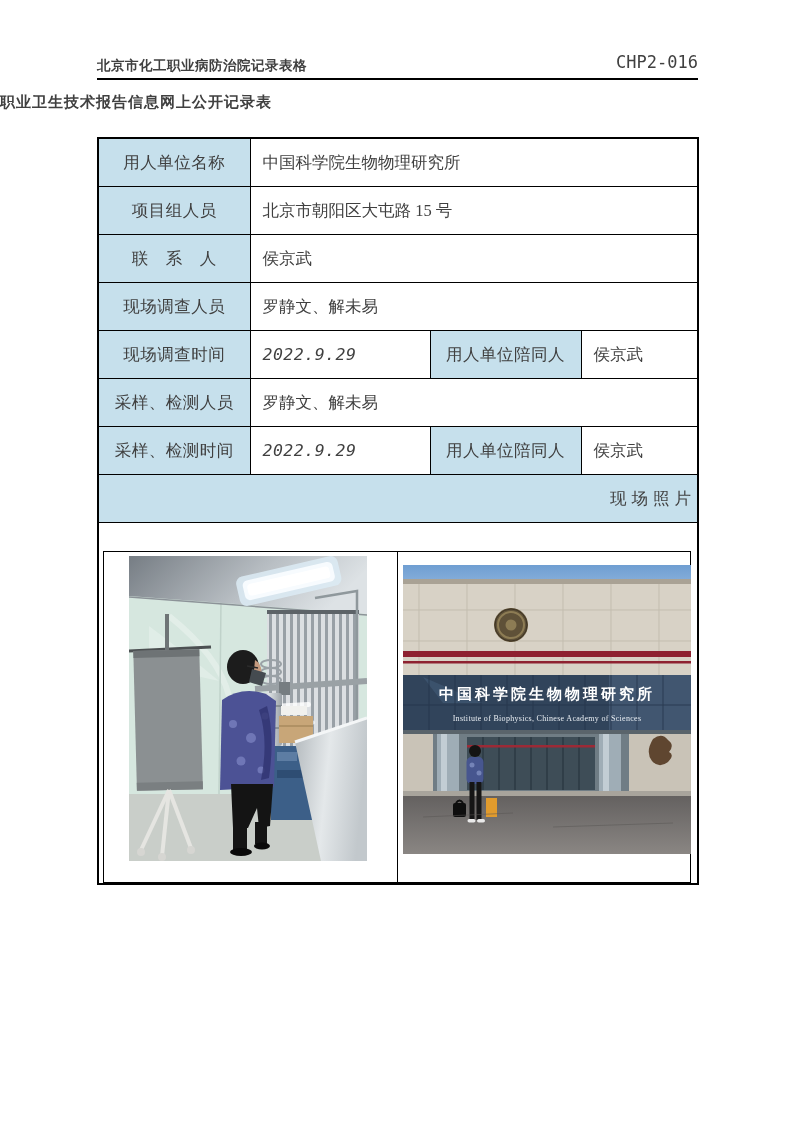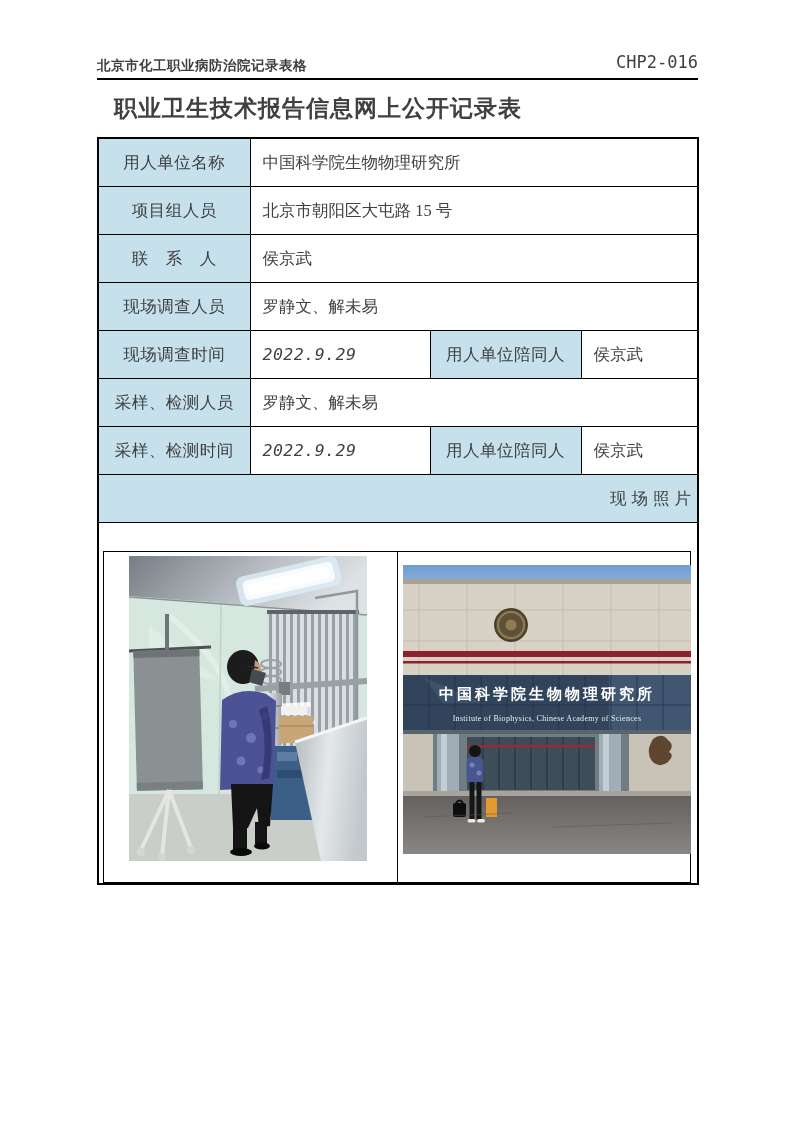--- a/index.html
+++ b/index.html
@@ -13,22 +13,22 @@
     position:absolute; left:97px; top:57px;
     font-family:"Liberation Sans", sans-serif; font-weight:bold; font-size:13.5px;
     letter-spacing:0.5px;
   }
   .hdr-right {
     position:absolute; right:95px; top:52px;
     font-family:"DejaVu Sans Mono", monospace; font-size:17px;
   }
   .hdr-rule { position:absolute; left:97px; top:78px; width:601px; border-top:2.2px solid #000; }
   .doc-title {
-    position:absolute; left:0; top:93px; width:636px; text-align:center;
-    font-family:"Liberation Sans", sans-serif; font-weight:bold; font-size:23px; letter-spacing:1px;
+    position:absolute; left:0; top:93px; width:636px; 
+    font-family:"Liberation Sans", sans-serif; font-weight:bold; font-size:15px; letter-spacing:1px;
   }
   table.rec { position:absolute; left:97px; top:137px; width:600px;
     border-collapse:collapse; table-layout:fixed; border:2.4px solid #000; }
   table.rec td { border:1.6px solid #000; font-size:16.5px; height:45px; overflow:hidden; }
   td.lbl { background:var(--cell-blue); text-align:center; letter-spacing:0.5px; }
   td.val { text-align:left; padding-left:12px; }
   td.mono { font-family:"DejaVu Sans Mono", monospace; font-size:15.5px; letter-spacing:0.5px;font-style:italic; }
   td.section { background:var(--cell-blue); text-align:right; letter-spacing:5px; height:39px; }
   td.photo-cell { height:374px; vertical-align:top; padding:0; }
   .photo-frame { margin:28px 6px 0 4px; height:330px; border:1.6px solid #000;

